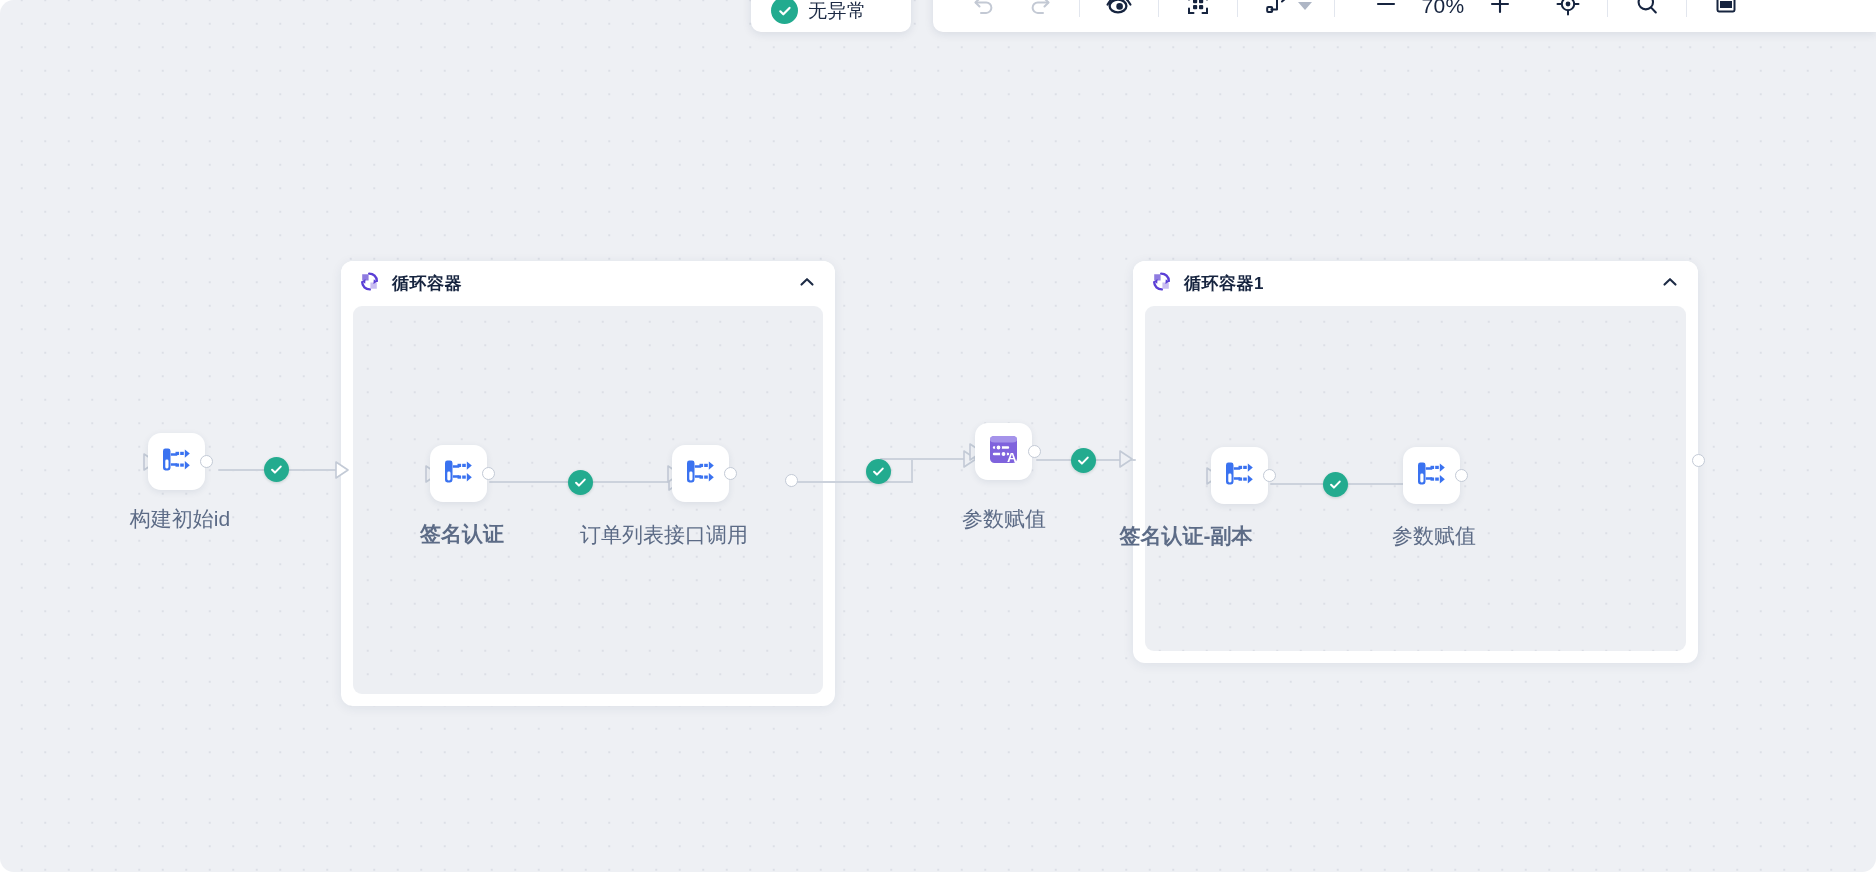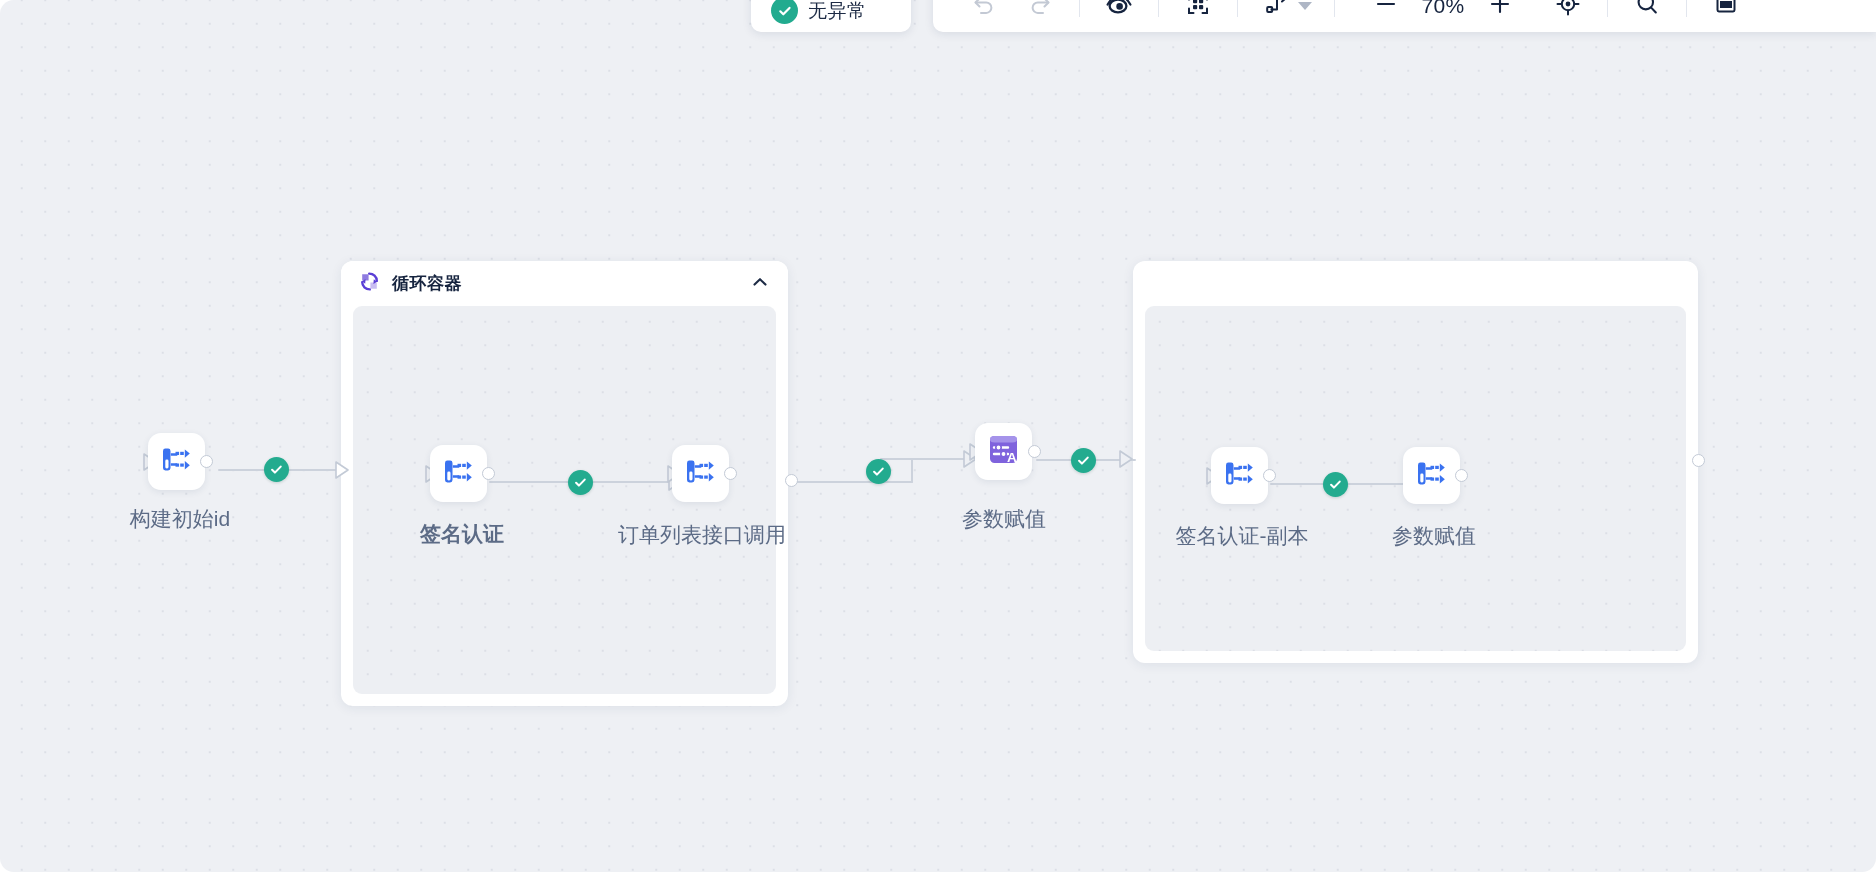--- a/index.html
+++ b/index.html
@@ -337,21 +337,21 @@
           <svg width="26" height="26" viewBox="0 0 26 26">
             <rect x="4.5" y="5.5" width="17" height="15" rx="1.4" fill="none" stroke="currentColor" stroke-width="2"></rect>
             <rect x="7" y="10" width="12" height="7" fill="currentColor"></rect>
           </svg>
         </span>
       </div>
       <div class="tb-gap-lg"></div>
     </div>
   </div>
 
-  <div class="container-node" style="left:341px; top:261px; width:447px; height:445px;">
+  <div class="container-node" style="left:341px; top:261px; width:494px; height:445px;">
     <div class="container-head">
       <span>
         <svg width="21" height="21" viewBox="0 0 21 21">
           <path d="M3.2 3.2h6.4v6.4H3.2z" fill="#8f7ce0"></path>
           <path d="M11.4 11.4h6.4v6.4h-6.4z" fill="#c9bdf2"></path>
           <path d="M10.2 2.6c4.2 0 7.6 3.1 7.6 7.3" fill="none" stroke="#5b3fd6" stroke-width="2.4" stroke-linecap="round"></path>
           <path d="M10.8 18.4c-4.2 0-7.6-3.1-7.6-7.3" fill="none" stroke="#5b3fd6" stroke-width="2.4" stroke-linecap="round"></path>
           <path d="M14.8 8.2l3.2 2.6-3.6 2.1z" fill="#5b3fd6"></path>
           <path d="M6.2 12.8L3 10.2l3.6-2.1z" fill="#5b3fd6"></path>
         </svg>
@@ -362,20 +362,40 @@
           <svg width="20" height="20" viewBox="0 0 20 20">
               <path d="M4.5 12.6L10 7.2l5.5 5.4" fill="none" stroke="#1d2b45" stroke-width="2.1" stroke-linecap="round" stroke-linejoin="round"></path>
             </svg>
         </span>
       </span>
     </div>
     <div class="container-body"></div>
   </div>
 
   <div class="container-node" style="left:1133px; top:261px; width:565px; height:402px;">
+    <div class="container-head">
+      <span>
+        <svg width="21" height="21" viewBox="0 0 21 21">
+          <path d="M3.2 3.2h6.4v6.4H3.2z" fill="#8f7ce0"></path>
+          <path d="M11.4 11.4h6.4v6.4h-6.4z" fill="#c9bdf2"></path>
+          <path d="M10.2 2.6c4.2 0 7.6 3.1 7.6 7.3" fill="none" stroke="#5b3fd6" stroke-width="2.4" stroke-linecap="round"></path>
+          <path d="M10.8 18.4c-4.2 0-7.6-3.1-7.6-7.3" fill="none" stroke="#5b3fd6" stroke-width="2.4" stroke-linecap="round"></path>
+          <path d="M14.8 8.2l3.2 2.6-3.6 2.1z" fill="#5b3fd6"></path>
+          <path d="M6.2 12.8L3 10.2l3.6-2.1z" fill="#5b3fd6"></path>
+        </svg>
+      </span>
+      <span class="container-title">循环容器1</span>
+      <span class="container-collapse">
+        <span>
+          <svg width="20" height="20" viewBox="0 0 20 20">
+              <path d="M4.5 12.6L10 7.2l5.5 5.4" fill="none" stroke="#1d2b45" stroke-width="2.1" stroke-linecap="round" stroke-linejoin="round"></path>
+            </svg>
+        </span>
+      </span>
+    </div>
     <div class="container-body"></div>
   </div>
 
   <div class="edge" style="left:218px; top:469px; width:124px;"></div>
   <div class="edge-check" style="left:264px; top:457px;">
     <svg width="15" height="15" viewBox="0 0 16 16">
         <path d="M3.3 8.3l3 3 6.2-6.4" fill="none" stroke="#fff" stroke-width="2.2" stroke-linecap="round" stroke-linejoin="round"></path>
       </svg>
   </div>
   <svg class="arrow-svg" style="left:334px; top:460px;" width="18" height="20" viewBox="0 0 18 20">
@@ -478,21 +498,21 @@
         <rect x="17.5" y="10.8" width="3.6" height="3.2" fill="#3a72f0"></rect>
         <rect x="22.2" y="10.8" width="3.6" height="3.2" fill="#3a72f0"></rect>
         <path d="M26.8 8.4l5 4.2-5 4.2z" fill="#3a72f0"></path>
         <rect x="17.5" y="22.5" width="3.6" height="3.2" fill="#3a72f0"></rect>
         <rect x="22.2" y="22.5" width="3.6" height="3.2" fill="#3a72f0"></rect>
         <path d="M26.8 20.1l5 4.2-5 4.2z" fill="#3a72f0"></path>
       </svg>
     </span>
   </div>
   <div class="port" style="left:724px; top:467px;"></div>
-  <div class="node-label" style="left:702px; top:521px;">订单列表接口调用</div>
+  <div class="node-label" style="left:664px; top:521px;">订单列表接口调用</div>
 
   <div class="port" style="left:785px; top:474px;"></div>
 
   <svg class="arrow-svg" style="left:968px; top:442px;" width="18" height="20" viewBox="0 0 18 20">
     <path d="M2 2l12 8-12 8z" fill="#eef0f4" stroke="#c3cad6" stroke-width="1.6" stroke-linejoin="round"></path>
   </svg>
   <div class="node" style="left:975px; top:423px;">
     <span>
       <svg width="37" height="37" viewBox="0 0 37 37">
         <rect x="5" y="5" width="27" height="27" rx="4.5" fill="#7f63dd"></rect>
@@ -519,21 +539,21 @@
         <rect x="17.5" y="10.8" width="3.6" height="3.2" fill="#3a72f0"></rect>
         <rect x="22.2" y="10.8" width="3.6" height="3.2" fill="#3a72f0"></rect>
         <path d="M26.8 8.4l5 4.2-5 4.2z" fill="#3a72f0"></path>
         <rect x="17.5" y="22.5" width="3.6" height="3.2" fill="#3a72f0"></rect>
         <rect x="22.2" y="22.5" width="3.6" height="3.2" fill="#3a72f0"></rect>
         <path d="M26.8 20.1l5 4.2-5 4.2z" fill="#3a72f0"></path>
       </svg>
     </span>
   </div>
   <div class="port" style="left:1263px; top:469px;"></div>
-  <div class="node-label" style="left:1242px; top:522px;">签名认证-副本</div>
+  <div class="node-label" style="left:1186px; top:522px;font-weight:bold;">签名认证-副本</div>
 
   <svg class="arrow-svg" style="left:1403px; top:466px;" width="18" height="20" viewBox="0 0 18 20">
     <path d="M2 2l12 8-12 8z" fill="#edeff3" stroke="#c3cad6" stroke-width="1.6" stroke-linejoin="round"></path>
   </svg>
   <div class="node" style="left:1403px; top:447px;">
     <span>
       <svg width="37" height="37" viewBox="0 0 37 37">
         <rect x="5" y="7.5" width="7.5" height="22" rx="2.4" fill="#3a72f0"></rect>
         <rect x="7.3" y="18.5" width="3.2" height="9" rx="1.4" fill="#fff"></rect>
         <path d="M12.8 13.5h6.5M12.8 23.5h6.5" stroke="#3a72f0" stroke-width="2.6" fill="none"></path>

